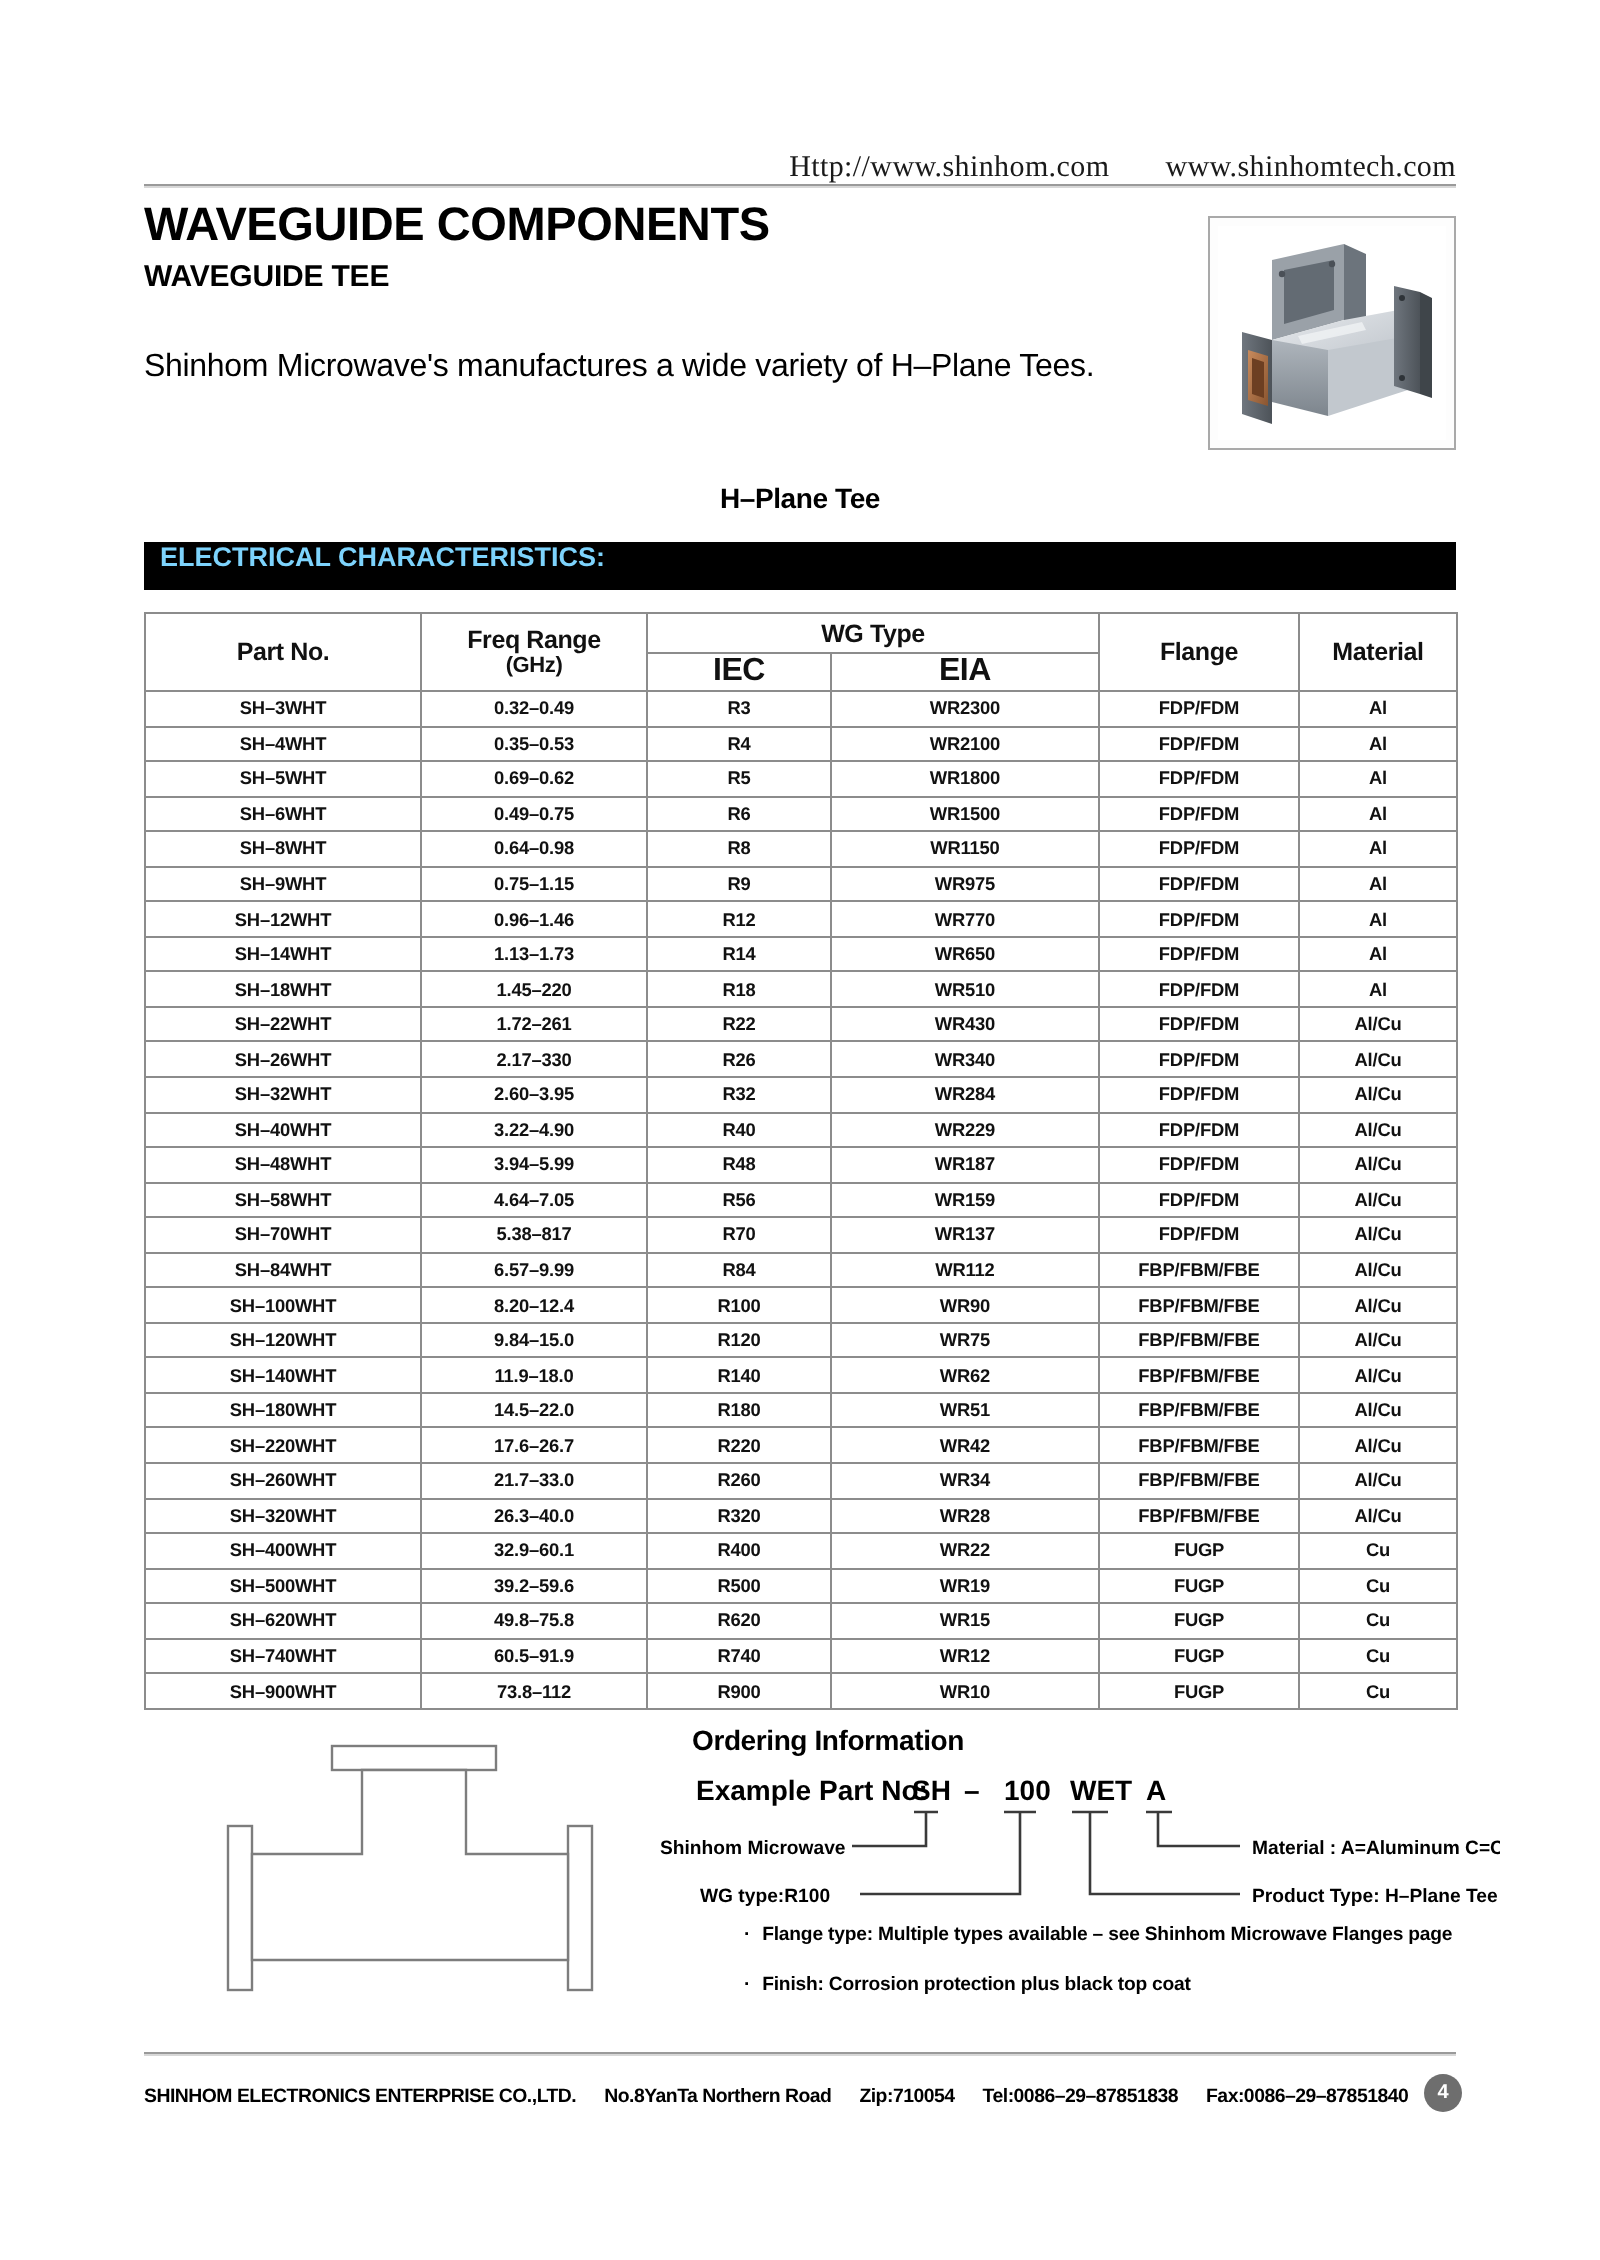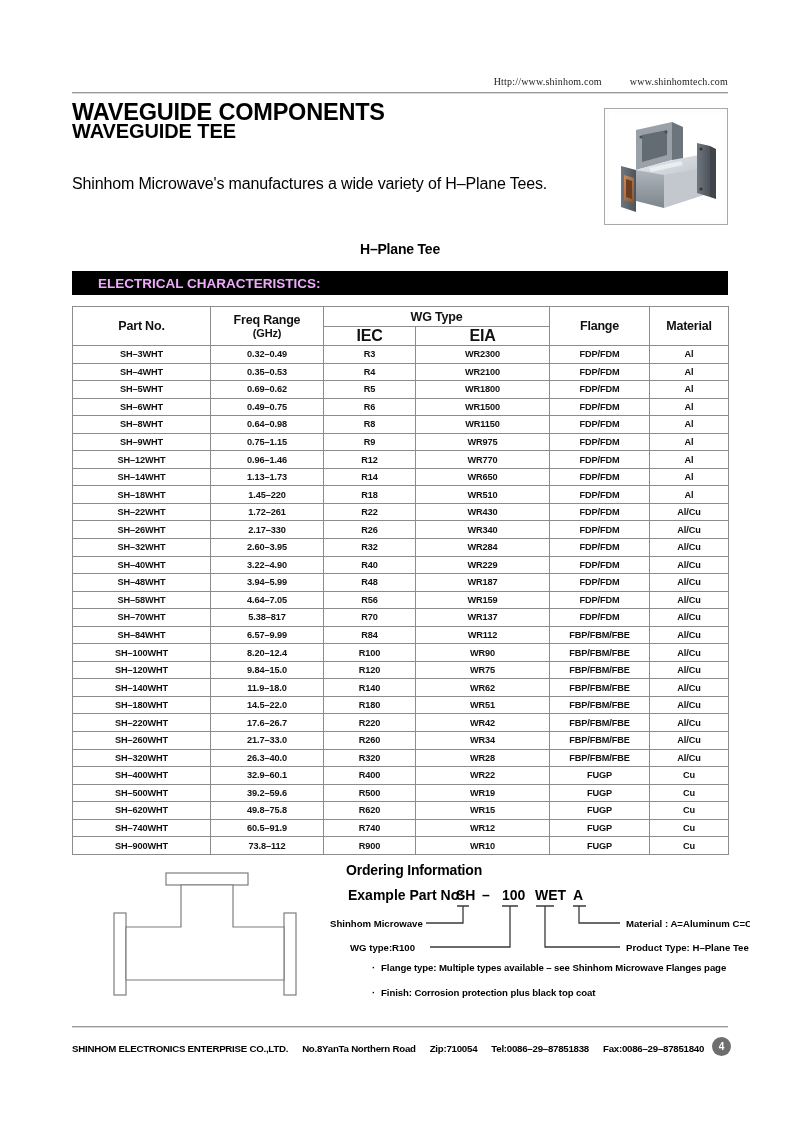--- a/index.html
+++ b/index.html
@@ -10,35 +10,35 @@
     color: #000000;
     overflow: hidden;
   }
   .page { position: relative; width: 800px; height: 1130px; padding: 0; }
 
   
   .header-urls {
     position: absolute; left: 72px; top: 76px; width: 656px;
     text-align: right;
     font-family: "Liberation Serif", serif;
-    font-size: 10px; letter-spacing: .2px; color: #1a1a1a;
+    font-size: 15px; letter-spacing: .2px; color: #1a1a1a;
     white-space: pre;
   }
   .header-urls .u2 { margin-left: 28px; }
   .header-rule {
     position: absolute; left: 72px; top: 92px; width: 656px; height: 2px;
     background: linear-gradient(to bottom, #9a9a9a 0, #9a9a9a 1px, #d8d8d8 1px, #d8d8d8 2px);
   }
   .title-main {
     position: absolute; left: 72px; top: 99px;
     font-size: 23.5px; font-weight: bold; letter-spacing: -0.2px;
   }
   .title-sub {
-    position: absolute; left: 72px; top: 120px;
-    font-size: 20px; font-weight: bold; letter-spacing: -0.1px;
+    position: absolute; left: 72px; top: 130px;
+    font-size: 15px; font-weight: bold; letter-spacing: -0.1px;
   }
   .intro {
     position: absolute; left: 72px; top: 176px;
     font-size: 16px; line-height: 16.5px; letter-spacing: -0.15px;
   }
 
   
   .photo-frame {
     position: absolute; left: 604px; top: 108px;
     width: 124px; height: 117px;
@@ -49,23 +49,23 @@
 
   
   .caption-hplane {
     position: absolute; left: 0; top: 241px; width: 800px;
     text-align: center; font-size: 14px; font-weight: bold; letter-spacing: -0.2px;
   }
 
   
   .banner {
     position: absolute; left: 72px; top: 271px; width: 656px; height: 24px;
-    background: #000000; color: #f0abfc;
+    background: #000000; color: #7dd3fc;
     font-size: 13.5px; font-weight: bold; letter-spacing: 0px;
-    display: flex; align-items: center; padding-left: 26px;
+    display: flex; align-items: flex-start; padding-left: 8px;
   }
 
   
   .tbl-wrap { position: absolute; left: 72px; top: 306px; width: 656px; }
   table.spec {
     width: 656px; border-collapse: collapse; table-layout: fixed;
     font-size: 9.3px;
   }
   table.spec th, table.spec td {
     border: 1px solid #8c8c8c;

